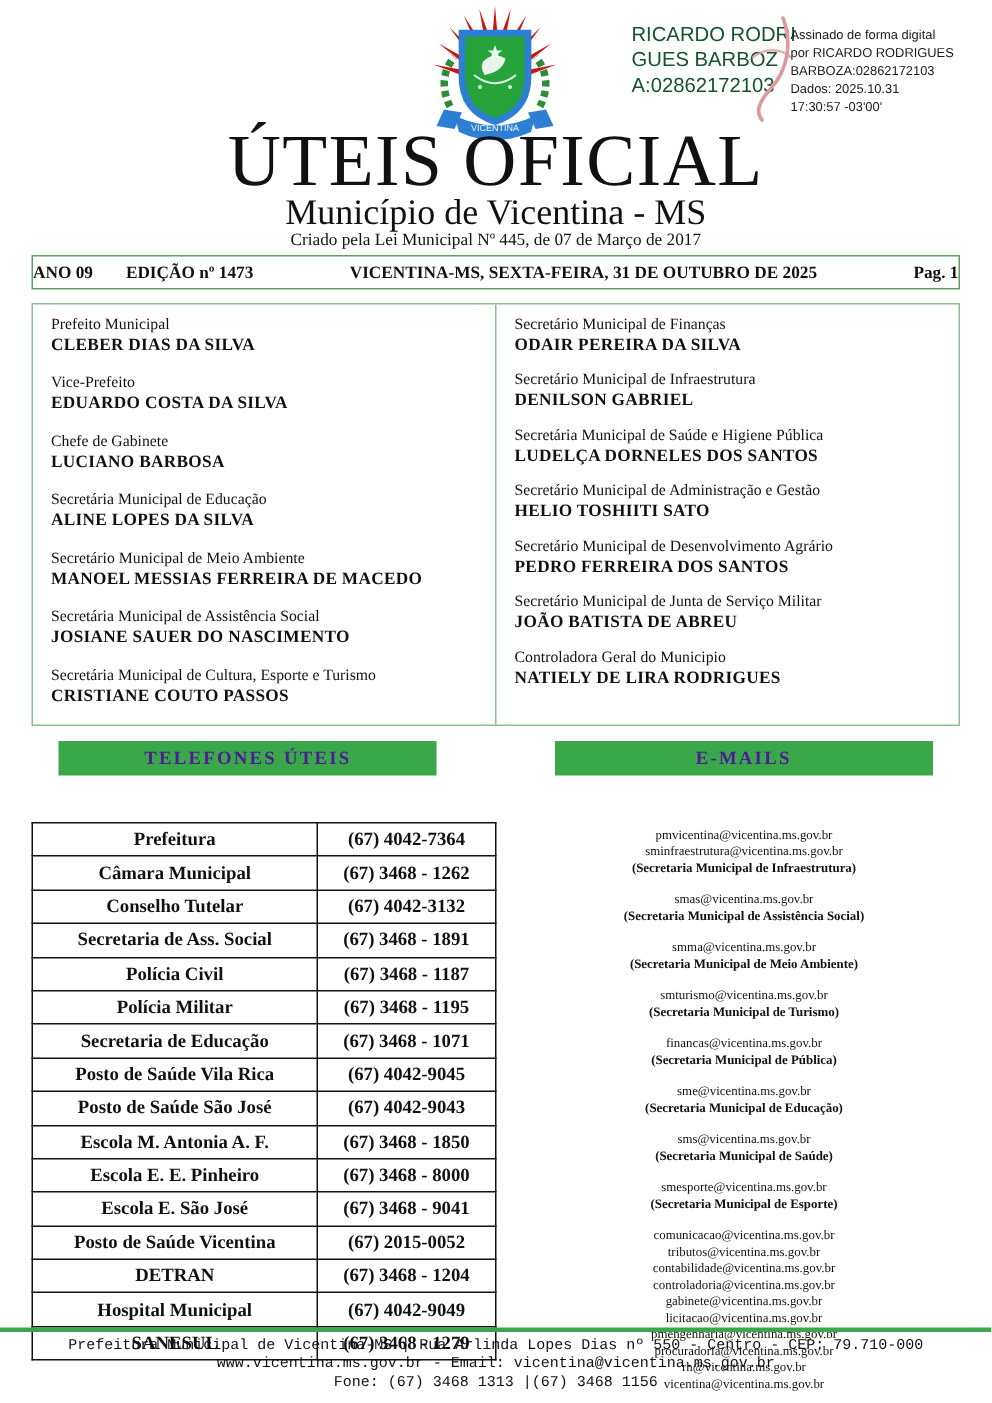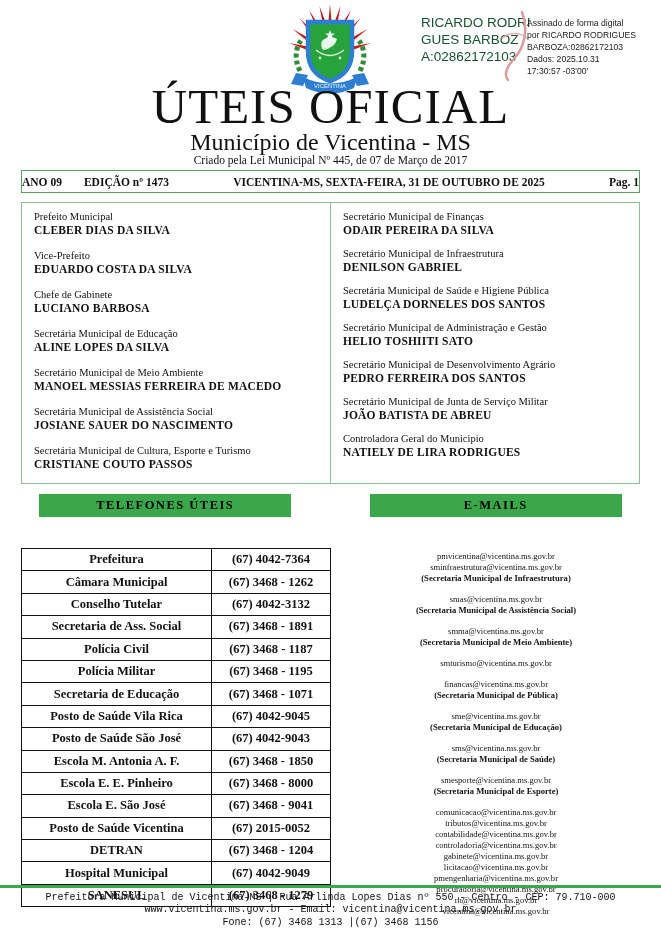--- a/index.html
+++ b/index.html
@@ -34,21 +34,21 @@
   .officials .col{flex:1;padding:7px 12px 0;}
   .officials .col.left{border-right:1px solid #8abf94;}
   .entry{margin-bottom:11px;}
   .entry .role{font-size:10.5px;line-height:13px;}
   .entry .name{font-size:11.5px;font-weight:bold;line-height:15px;letter-spacing:.2px;}
   .col.right .entry{margin-bottom:9px;}
 
   
   .banners{display:flex;margin-top:10px;}
   .banner-wrap{flex:1;display:flex;justify-content:center;}
-  .banner{width:252px;height:23px;background:#3aa74b;color:#000000;text-align:center;
+  .banner{width:252px;height:23px;background:#3aa74b;color:#4c1d95;text-align:center;
           line-height:23px;font-weight:bold;font-size:12.5px;letter-spacing:1.5px;}
 
   
   .content{display:flex;margin-top:31px;}
   .phones{width:310px;margin-left:21px;}
   .phones table{border-collapse:collapse;width:310px;}
   .phones td{border:1.5px solid #111;height:21.4px;text-align:center;
              font-weight:bold;font-size:12.5px;padding:0 2px;}
   .phones td.name{width:188px;text-align:center;}
   .phones td.num{width:116px;}
@@ -281,20 +281,21 @@
         <div class="email-group">
           <div class="addr">smas@vicentina.ms.gov.br</div>
           <div class="label">(Secretaria Municipal de Assistência Social)</div>
         </div>
         <div class="email-group">
           <div class="addr">smma@vicentina.ms.gov.br</div>
           <div class="label">(Secretaria Municipal de Meio Ambiente)</div>
         </div>
         <div class="email-group">
           <div class="addr">smturismo@vicentina.ms.gov.br</div>
+          <div class="label">(Secretaria Municipal de Turismo)</div>
         </div>
         <div class="email-group">
           <div class="addr">financas@vicentina.ms.gov.br</div>
           <div class="label">(Secretaria Municipal de Pública)</div>
         </div>
         <div class="email-group">
           <div class="addr">sme@vicentina.ms.gov.br</div>
           <div class="label">(Secretaria Municipal de Educação)</div>
         </div>
         <div class="email-group">

